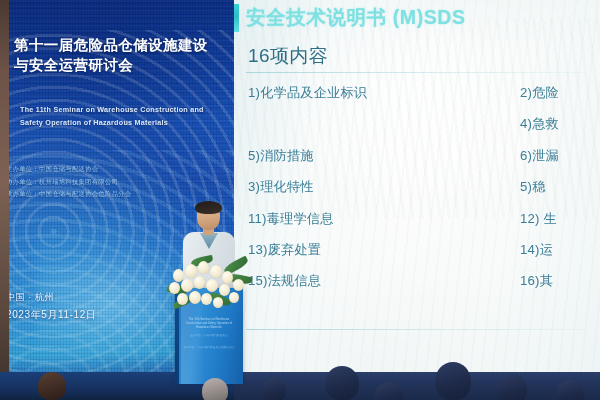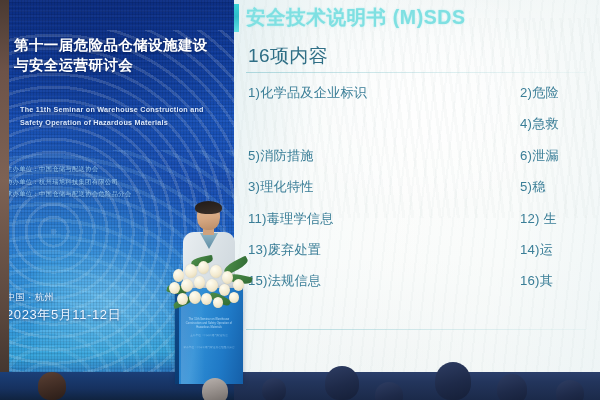--- a/index.html
+++ b/index.html
@@ -120,21 +120,21 @@
     position: absolute;
     left: 0; right: 0;
     top: 268px;
     font-size: 9px;
     line-height: 18px;
     color: #ecf5ff;
     letter-spacing: .6px;
     text-shadow: 0 1px 3px rgba(0,25,80,.7);
     margin-top: 20px;
   }
-  .banner-date { font-size: 13px; }
+  .banner-date { font-size: 10px; }
 
   
   .screen {
     position: absolute;
     left: 232px; top: 0;
     width: 368px; height: 372px;
     background:
       linear-gradient(100deg, rgba(228,240,242,.9) 0%, rgba(246,250,250,.55) 24%, rgba(252,253,252,.25) 48%, rgba(248,251,250,.5) 72%, rgba(238,245,246,.8) 100%),
       linear-gradient(180deg, #eef4f4 0%, #f7fafa 12%, #fdfdfc 40%, #f9fbfa 70%, #eef3f3 100%);
     z-index: 4;

